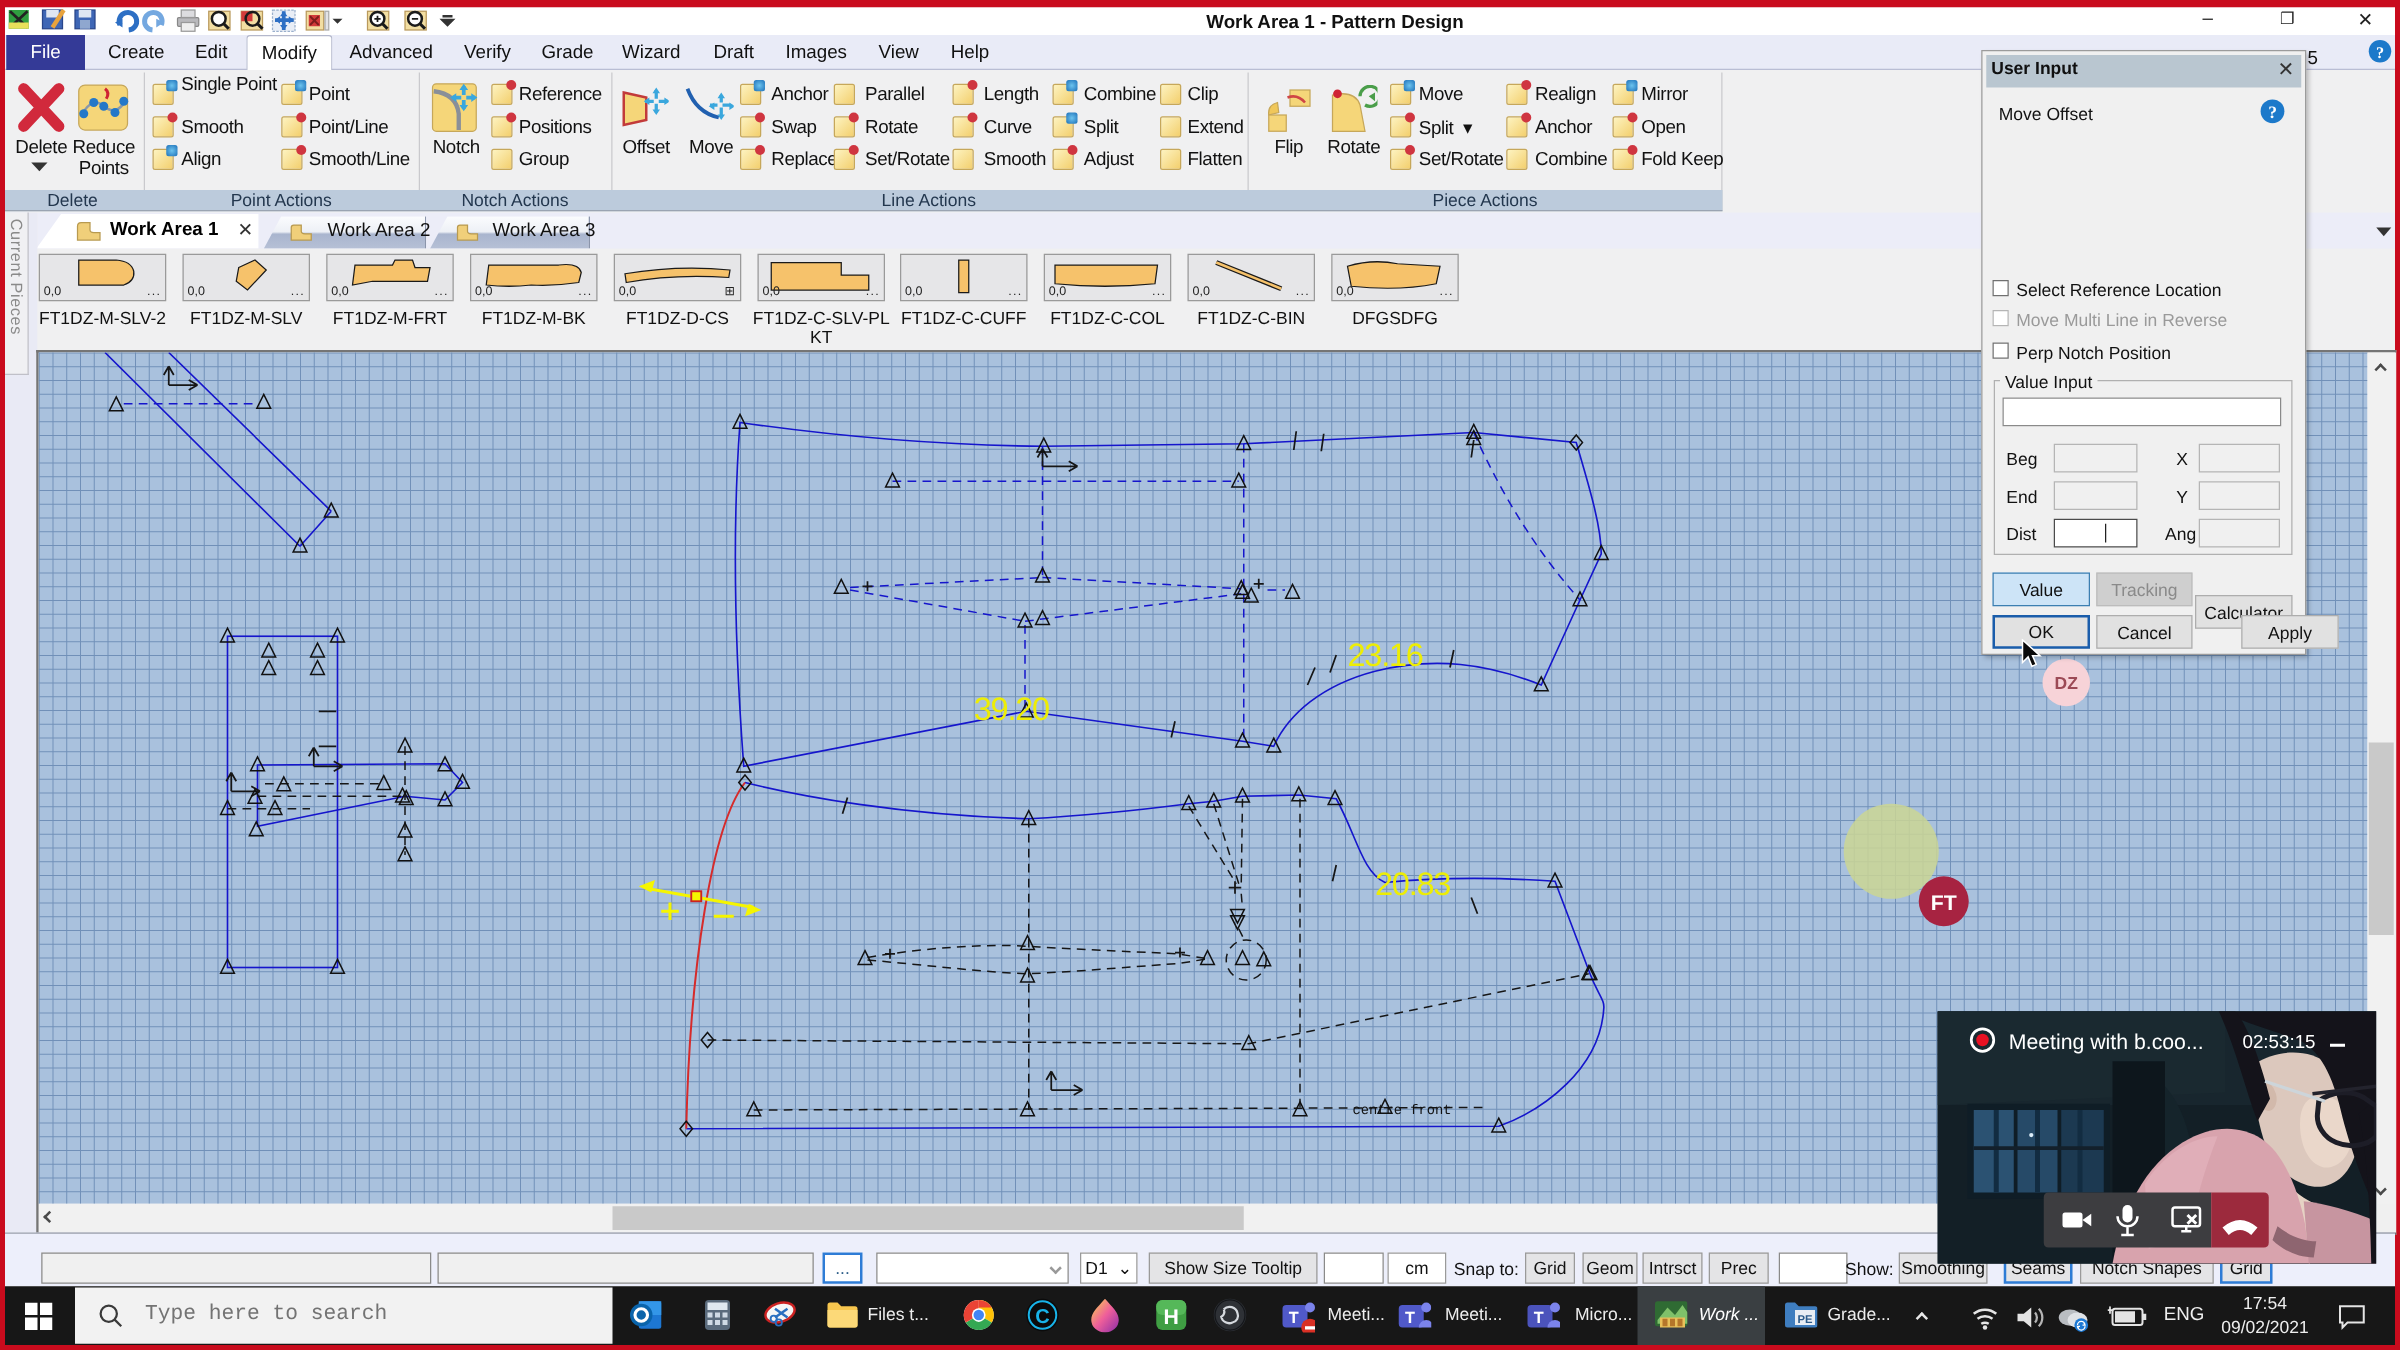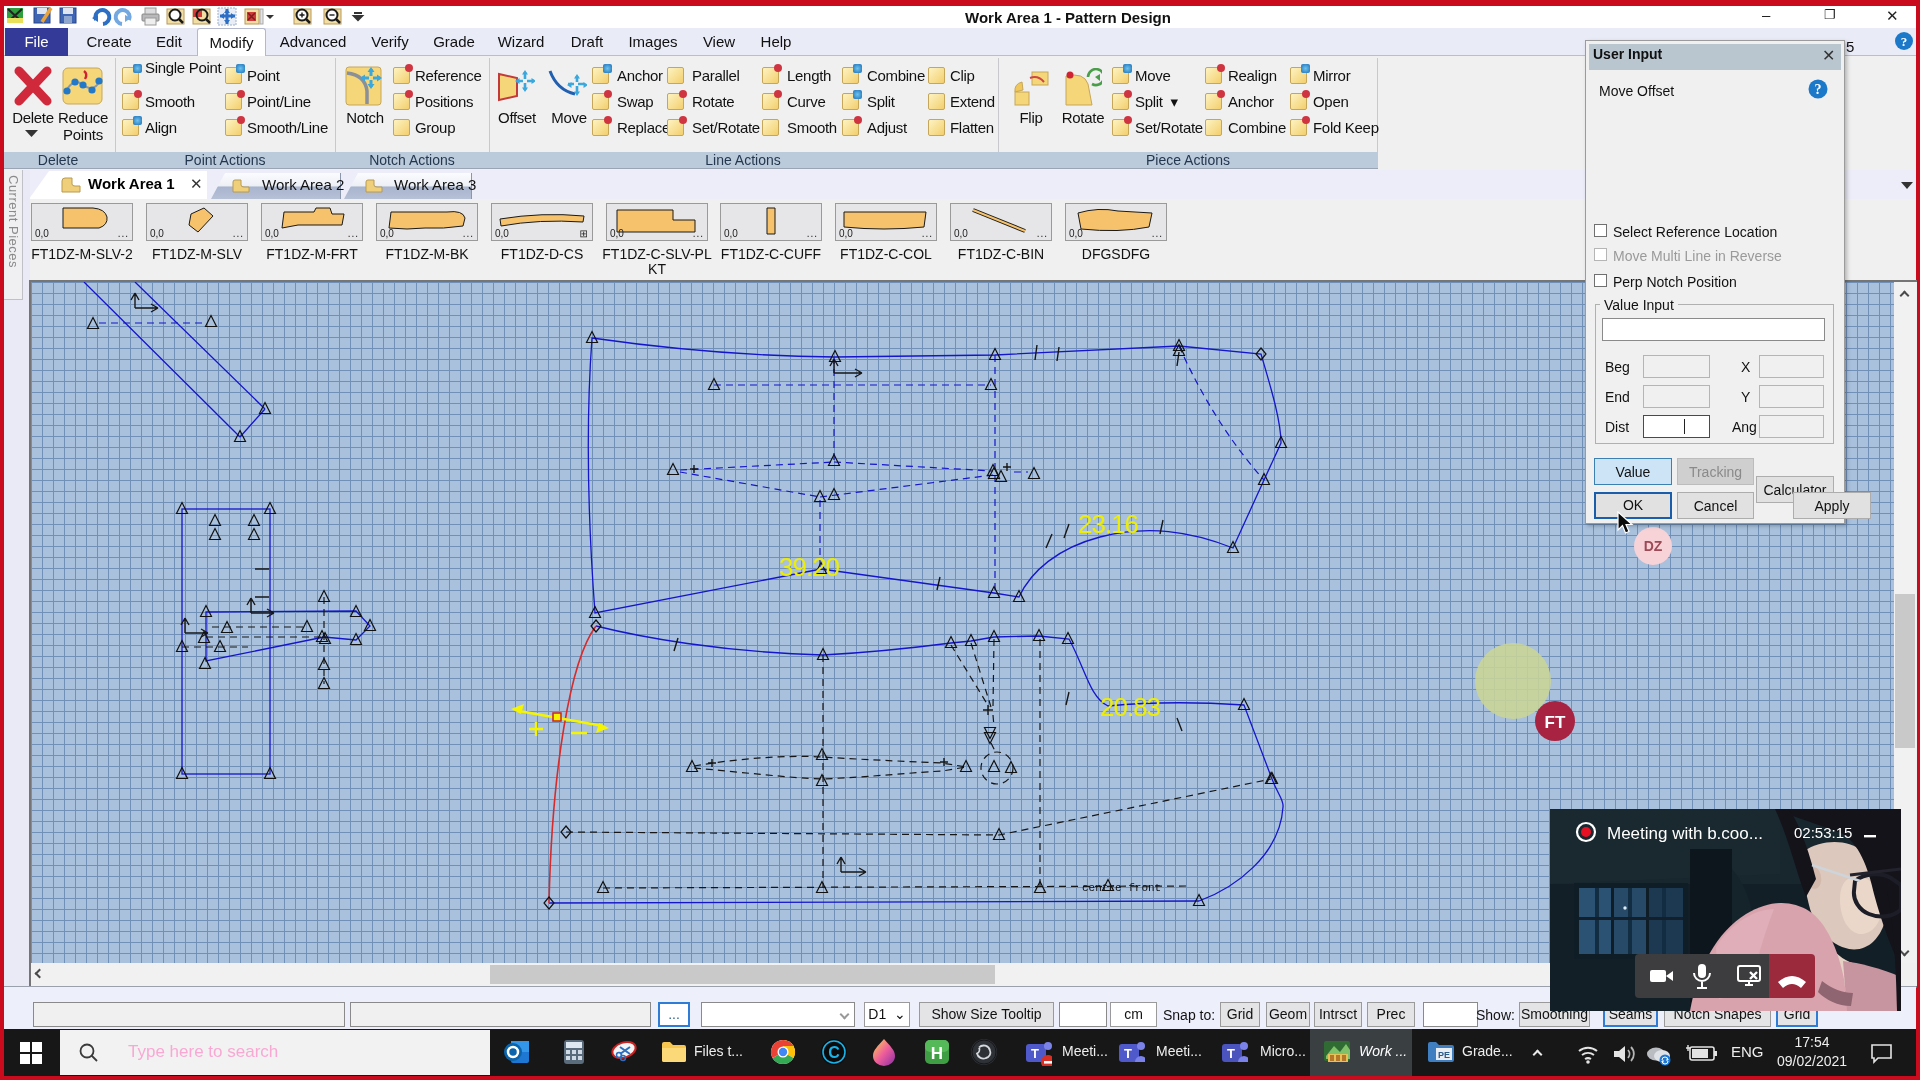--- a/index.html
+++ b/index.html
@@ -49,21 +49,21 @@
 
   
   #statusrow { left:4px; top:986px; width:1912px; height:43px; background:#edeffb; border-top:1px solid #9aa0ac; }
   .sfield { position:absolute; top:15px; height:25px; background:#f0f0f0; border:1px solid #8a8a8a; }
   .sbtn { position:absolute; top:15px; height:25px; background:#e4e4e6; border:1px solid #9a9a9a; font-size:14px; color:#111; text-align:center; }
   .slabel { position:absolute; top:20px; font-size:14px; color:#111; }
 
   
   #taskbar { left:4px; top:1029px; width:1912px; height:47px; background:#171717; }
   #searchbox { position:absolute; left:56px; top:1px; width:430px; height:45px; background:#f2f2f2; }
-  #searchtext { position:absolute; left:124px; top:13px; font-size:17px; color:#f9a8d4; }
+  #searchtext { position:absolute; left:112px; top:13px; font-size:17px; color:#737373;font-family:Liberation Mono, monospace; }
   .ticon { position:absolute; top:9px; width:28px; height:28px; }
   .tlabel { position:absolute; top:14px; font-size:14px; color:#eee; }
 
   
   #dialog { left:1585px; top:40px; width:260px; height:484px; background:#f0f0f0; border:1px solid #9b9b9b; box-shadow:2px 2px 4px rgba(0,0,0,0.25); }
   #dtitle { left:3px; top:3px; width:252px; height:26px; background:#b9c6d0; }
   #dtitletext { left:7px; top:5px; font-size:14px; font-weight:bold; color:#101010; }
   .dcheck { position:absolute; left:8px; width:13px; height:13px; background:#fff; border:1px solid #707070; }
   .dlabel { position:absolute; font-size:14px; color:#111; }
   .dfield { position:absolute; width:67px; height:23px; background:#f0f0f0; border:1px solid #b5b5b5; }

